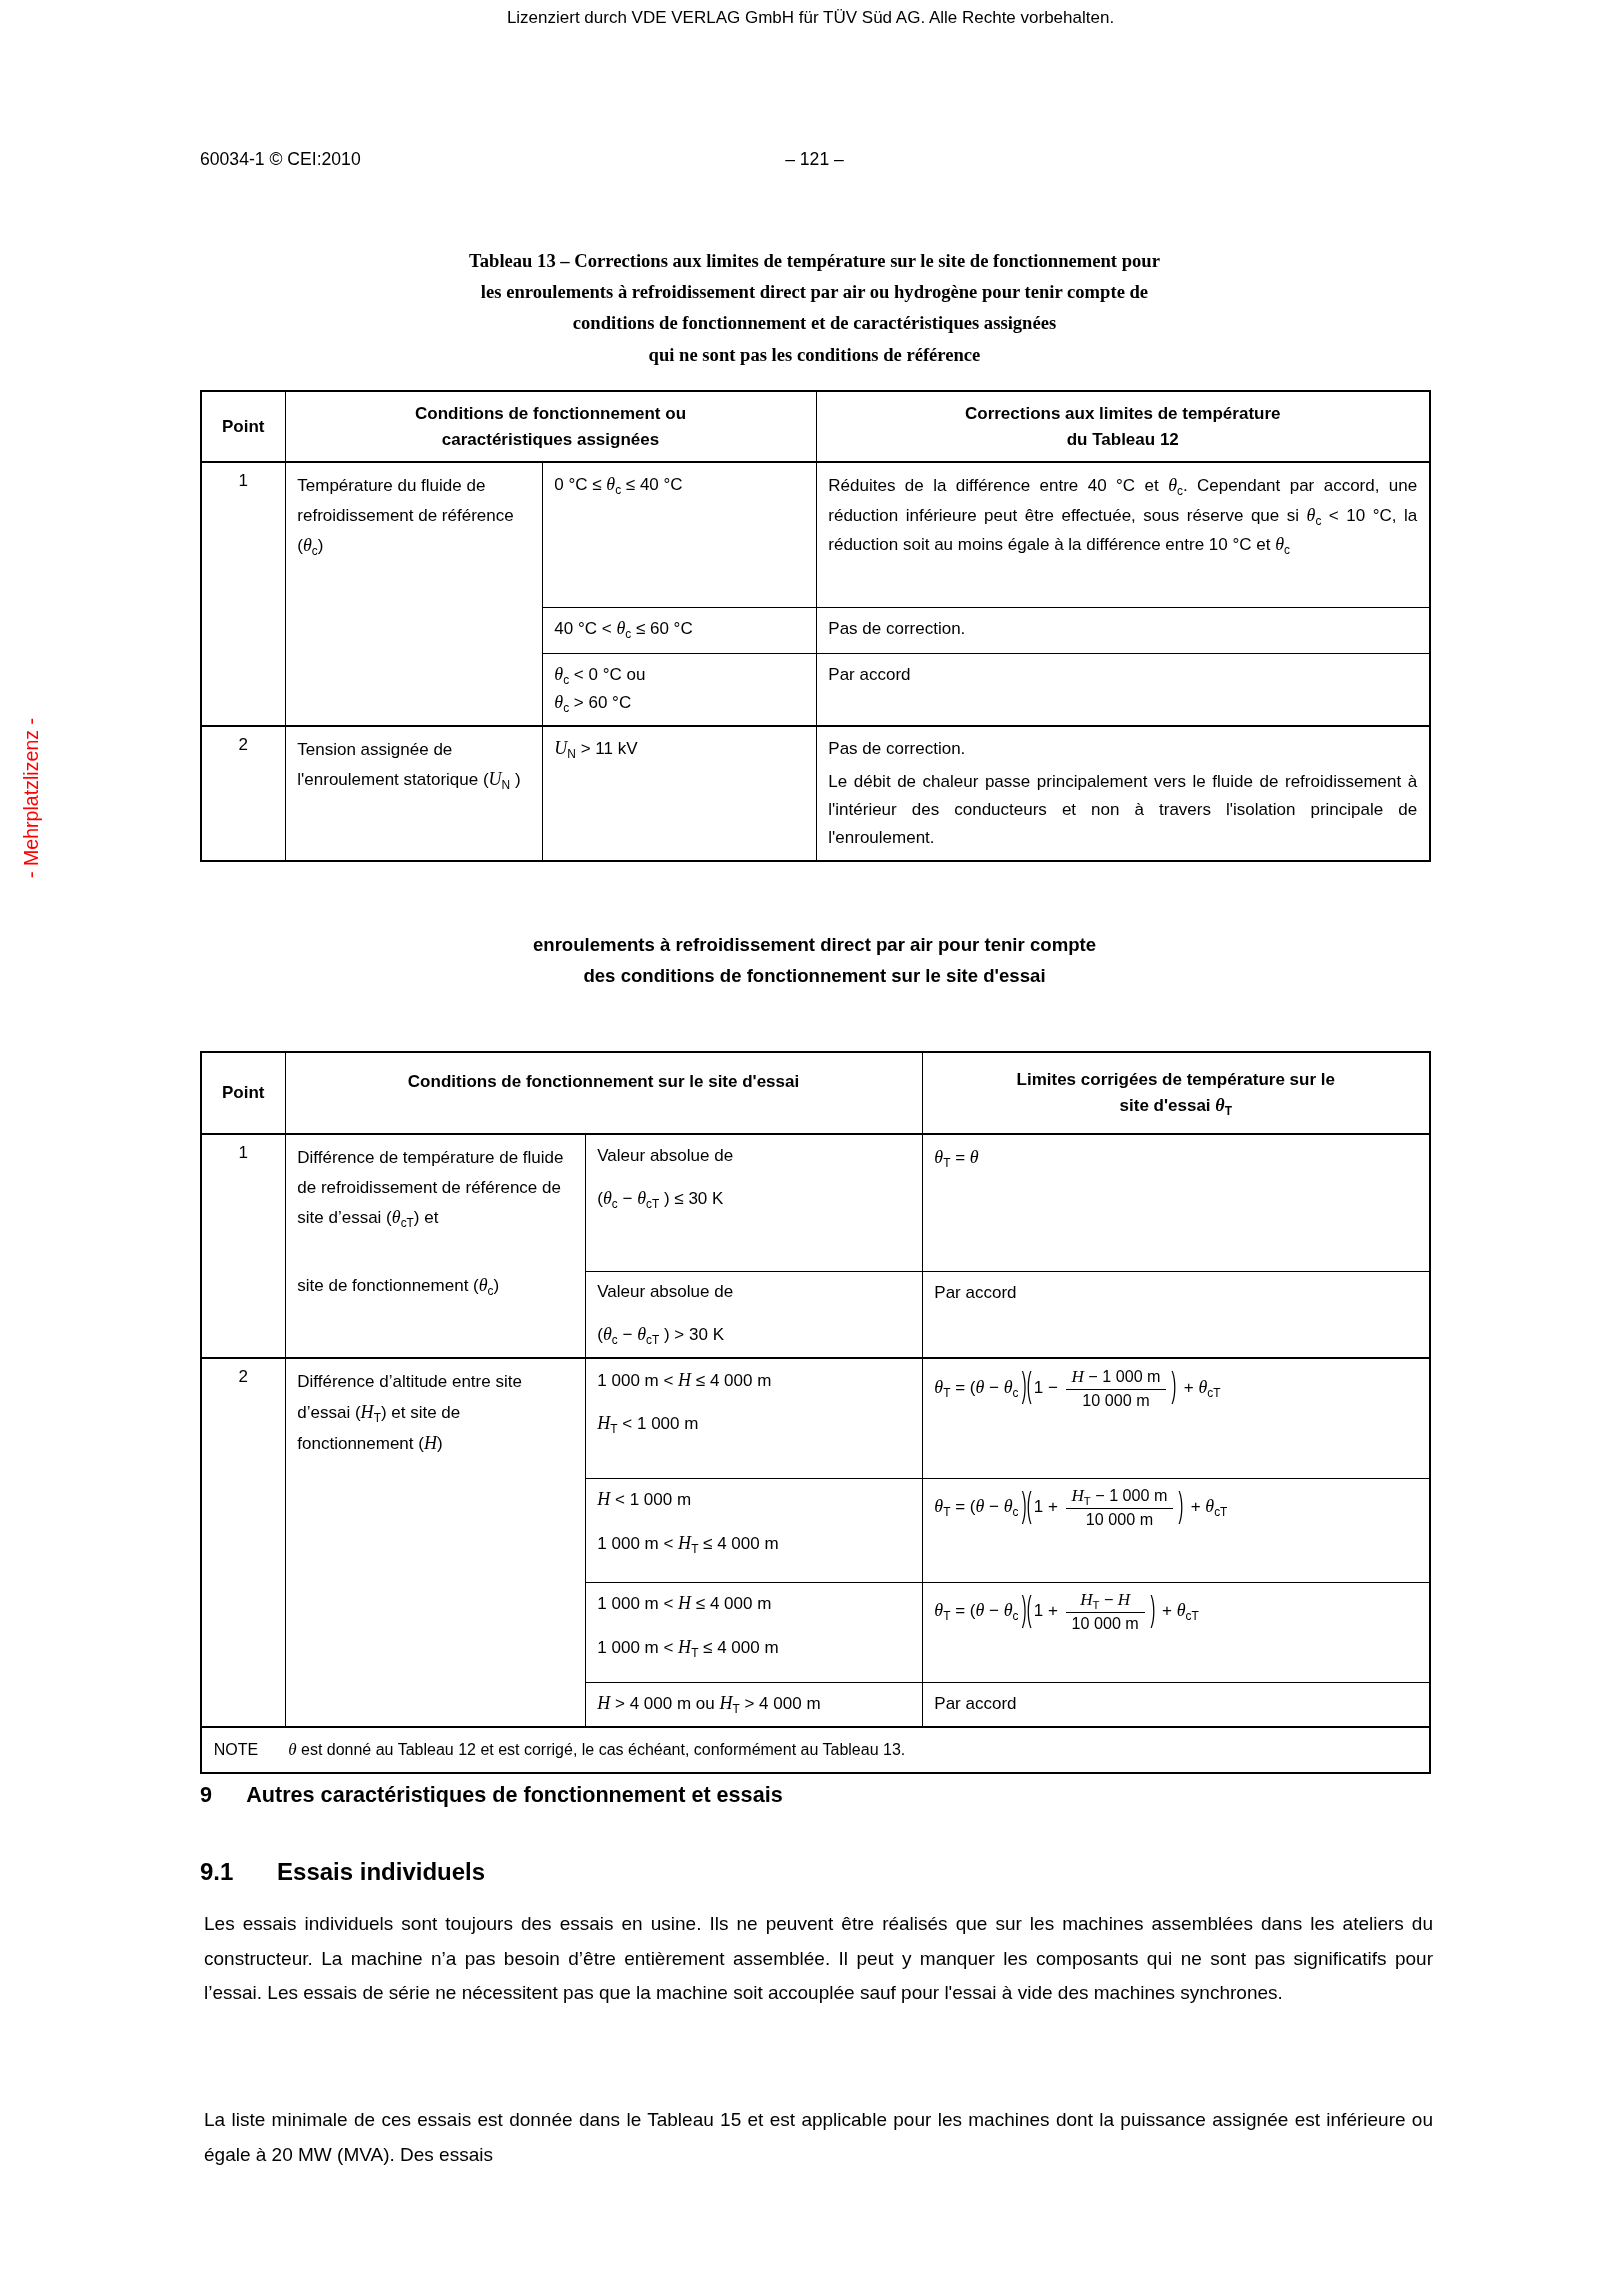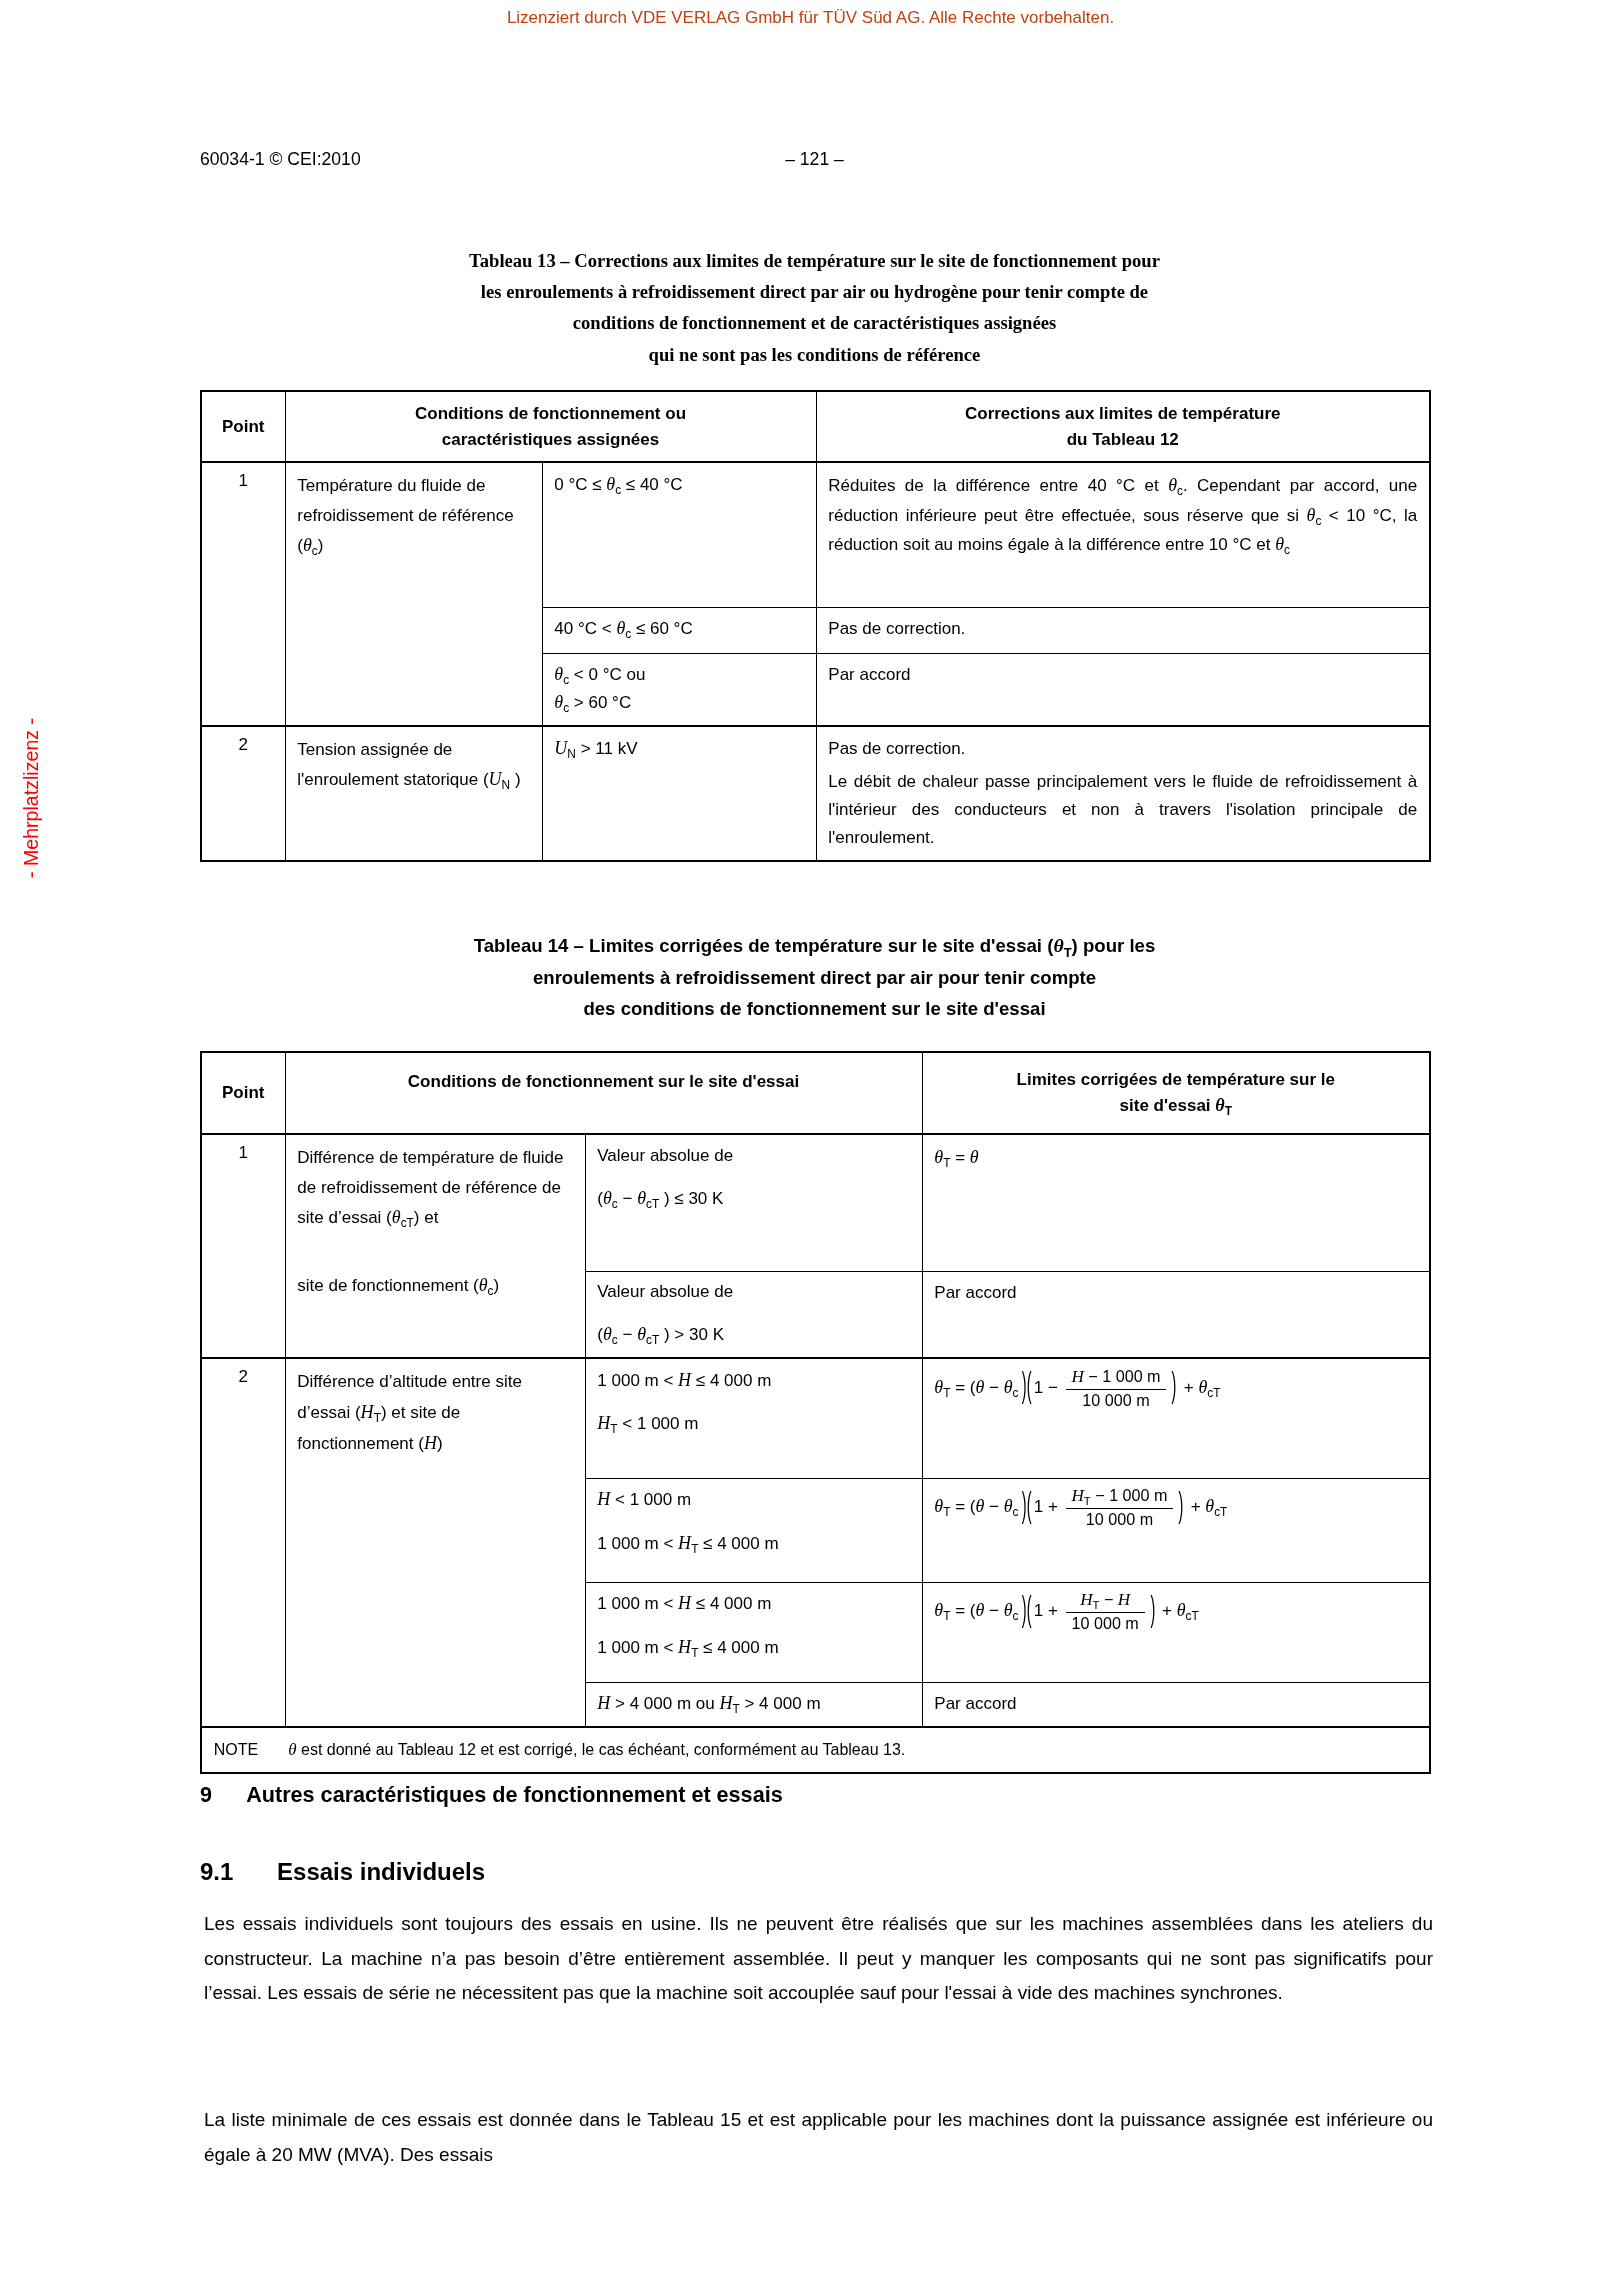--- a/index.html
+++ b/index.html
@@ -4,21 +4,21 @@
 <style>
   html,body { margin:0; padding:0; background:#e8e8e8; }
   .page {
     position:relative; width:1621px; height:2293px; margin:0 auto;
     background:#ffffff; color:#000;
     font-family:"Liberation Sans", sans-serif;
     overflow:hidden;
   }
   .license {
     position:absolute; top:7.8px; left:0; width:100%;
-    text-align:center; color:#c2410c; font-size:17px;
+    text-align:center; color:#000000; font-size:17px;
   }
   .watermark {
     position:absolute; left:19.6px; top:672px; height:206px;
     writing-mode:vertical-rl; transform:rotate(180deg);
     color:#ff0000; font-size:19.6px; white-space:nowrap;
   }
   .content { position:absolute; left:200px; top:0; width:1229px; }
   .docline { position:absolute; top:149px; left:0; width:100%; font-size:17.6px; }
   .docref { position:absolute; left:0; top:0; }
   .pageno { position:absolute; left:0; width:100%; text-align:center; top:0; }
@@ -121,21 +121,20 @@
         <td class="cond"><span class="it">U</span><sub>N</sub><span> &gt; 11 kV</span></td>
         <td class="corr">
           <div><span>Pas de correction.</span></div>
           <div class="justify gap-sm"><span>Le débit de chaleur passe principalement vers le fluide de refroidissement à l'intérieur des conducteurs et non à travers l'isolation principale de l'enroulement.</span></div>
         </td>
       </tr>
     </tbody>
       </table>
 
     <div class="tbl-title" style="top:929px;">
-      <div><span>Tableau 14 – Limites corrigées de température sur le site d'essai (</span><span class="it">θ</span><sub>T</sub><span>) pour les</span></div>
       <div>enroulements à refroidissement direct par air pour tenir compte</div>
       <div>des conditions de fonctionnement sur le site d'essai</div>
     </div>
 
     <table class="doc-table" style="top:1051px; width:1229px;">
       <colgroup>
           <col style="width:84px">
           <col style="width:300px">
           <col style="width:337px">
           <col style="width:508px">

